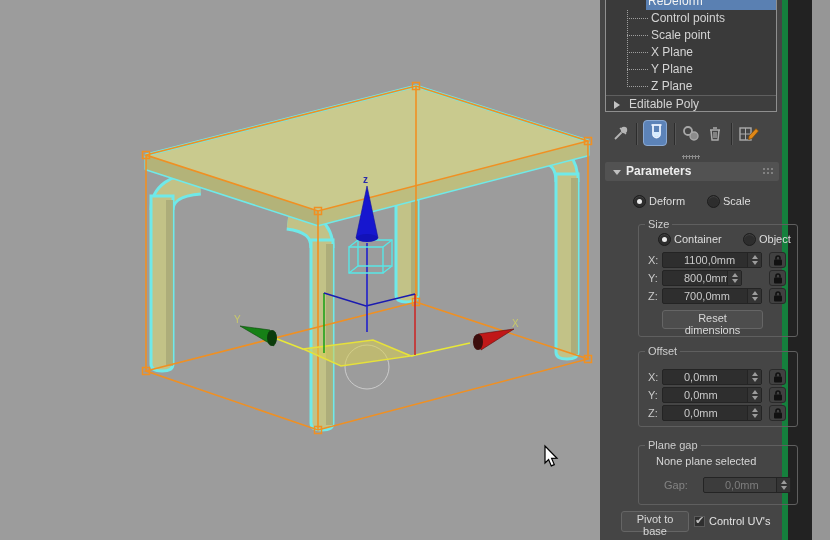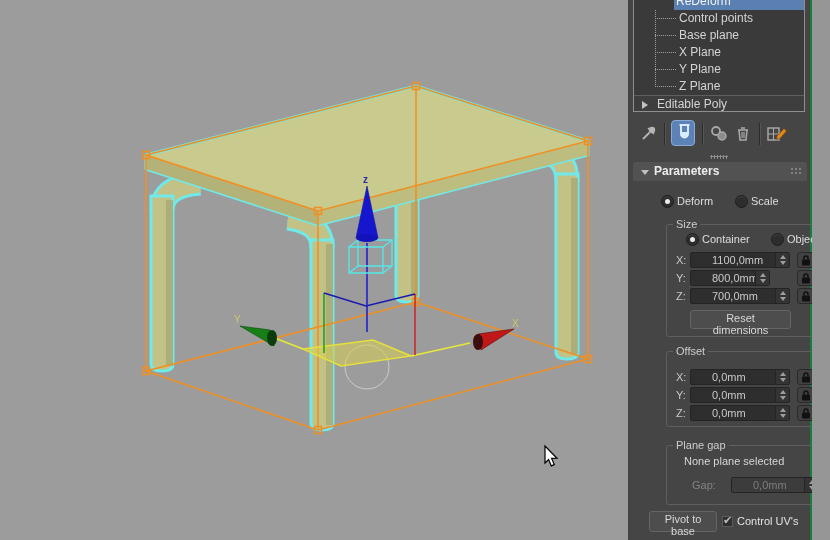--- a/index.html
+++ b/index.html
@@ -1,22 +1,22 @@
 <!DOCTYPE html>
 <html><head>
 <meta charset="utf-8">
 <style>
   html,body{margin:0;padding:0;background:#222;}
   #stage{position:relative;width:830px;height:540px;overflow:hidden;
          font-family:"Liberation Sans",sans-serif;-webkit-font-smoothing:antialiased;}
   
   #viewport{position:absolute;left:0;top:0;width:628px;height:540px;background:#9c9c9c;}
   
-  #panel{position:absolute;left:628px;top:0;width:182px;height:540px;background:#454545;
-         border-right:2px solid #15803d;font-size:11px;color:#cdcdcd;}
+  #panel{position:absolute;left:600px;top:0;width:182px;height:540px;background:#454545;
+         border-right:6px solid #15803d;font-size:11px;color:#cdcdcd;}
   #right-strip{position:absolute;left:812px;top:0;width:18px;height:540px;background:#969696;}
   
   #mod-list{position:absolute;left:5px;top:-8px;width:172px;height:120px;background:#3a3a3a;
             border:1px solid #8f8f8f;overflow:hidden;box-sizing:border-box;}
   .mod-row{position:relative;height:17px;line-height:17px;font-size:12px;color:#d4d4d4;}
   .mod-row .hl{position:absolute;left:40px;right:0;top:0;bottom:0;background:#5a80b2;}
   .mod-row .lbl{position:absolute;left:45px;white-space:nowrap;}
   .mod-row.sel .lbl{left:42px;color:#f4f4f4;z-index:2;}
   .trunk{position:absolute;left:21px;top:17px;height:77px;border-left:1px dotted #9f9f9f;}
   .twig{position:absolute;left:21px;top:8px;width:21px;border-top:1px dotted #9f9f9f;}
@@ -166,21 +166,21 @@
         <span class="hl"></span>
         <span class="lbl">ReDeform</span>
       </div>
       <div class="trunk"></div>
       <div class="mod-row">
         <span class="twig"></span>
         <span class="lbl">Control points</span>
       </div>
       <div class="mod-row">
         <span class="twig"></span>
-        <span class="lbl">Base plane</span>
+        <span class="lbl">Scale point</span>
       </div>
       <div class="mod-row">
         <span class="twig"></span>
         <span class="lbl">X Plane</span>
       </div>
       <div class="mod-row">
         <span class="twig"></span>
         <span class="lbl">Y Plane</span>
       </div>
       <div class="mod-row">

